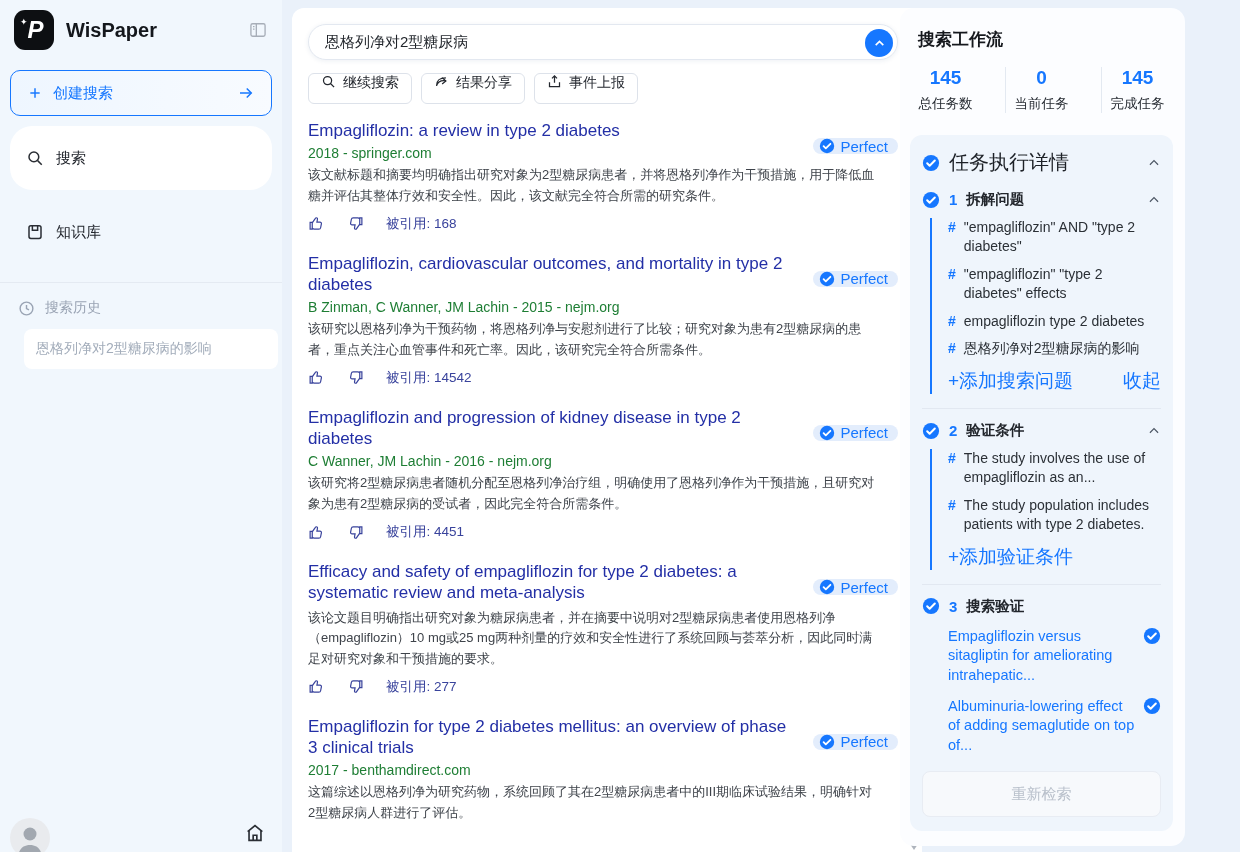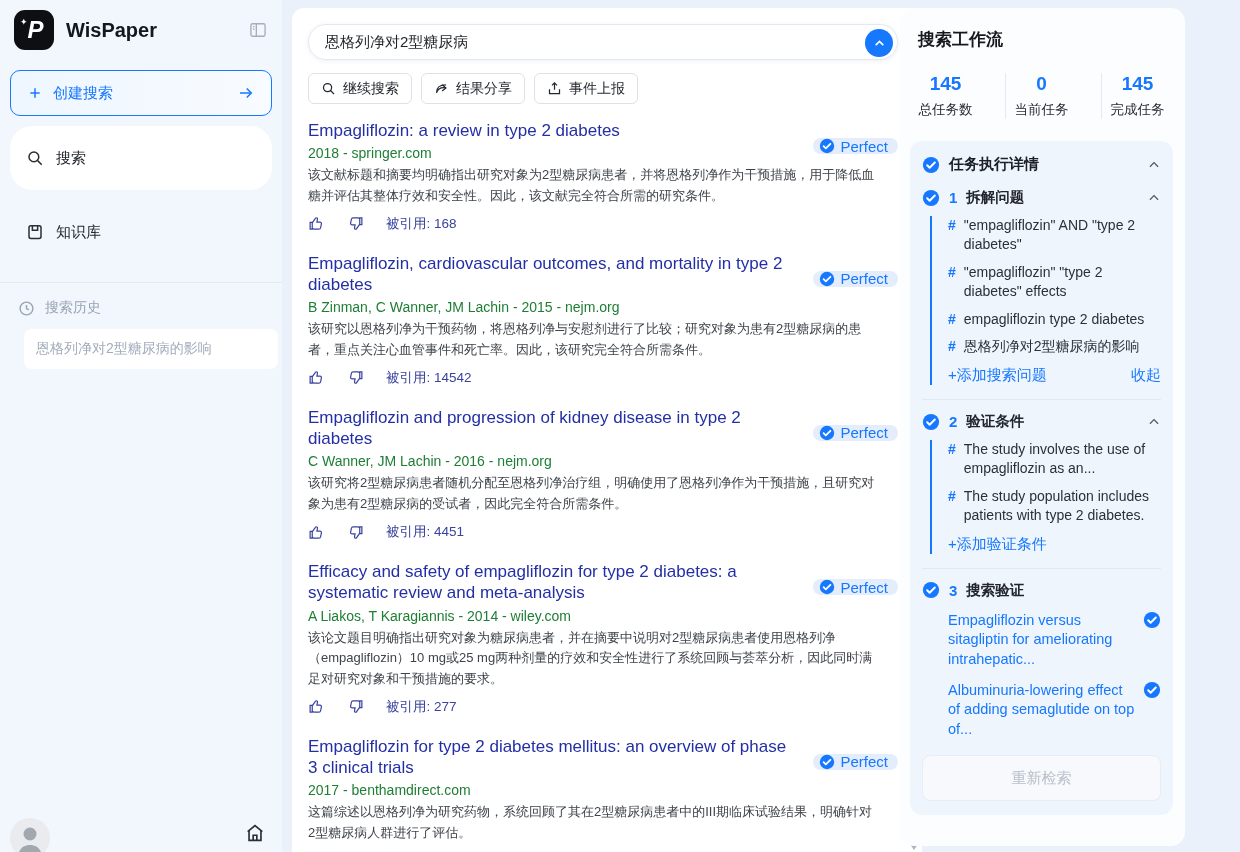--- a/index.html
+++ b/index.html
@@ -40,21 +40,21 @@
   
   .main { position:absolute; left:292px; top:8px; width:630px; height:844px; background:#ffffff;
     border-radius:12px 12px 0 0; padding:16px 24px 0 16px; overflow:hidden; }
   .search-pill { position:relative; height:36px; border:1px solid #e3e8f0; border-radius:18px;
     background:#fff; box-shadow:0 1px 5px rgba(30,60,120,.08); display:flex; align-items:center;
     padding:0 44px 0 16px; font-size:15px; color:#1f2329;text-align:right; }
   .submit-circle { position:absolute; right:4px; top:4px; width:28px; height:28px; border-radius:50%;
     background:#1677ff; display:flex; align-items:center; justify-content:center; cursor:pointer; }
   .action-row { display:flex; gap:9px; margin-top:13px; }
   .action-btn { height:31px; border:1px solid #dde2ea; border-radius:6px; background:#fff;
-    display:flex; align-items:center; gap:7px; padding:0 12px; font-size:14px; color:#23272e; cursor:pointer; }
+    display:flex; align-items:flex-start; gap:7px; padding:0 12px; font-size:14px; color:#23272e; cursor:pointer; }
   .results { margin-top:16px; }
   .result { position:relative; padding-right:104px; margin-bottom:20px; }
   .r-title { color:#232fa6; font-size:17px; line-height:1.25; font-weight:500; cursor:pointer; display:inline; }
   .r-badge { position:absolute; right:0; top:18px; background:#e3edfc; border-radius:12px; height:16px;
     display:flex; align-items:center; gap:5px; padding:0 10px 0 6px; color:#1677ff; font-size:15px; }
   .r-meta { color:#1e7e34; font-size:14px; margin-top:4px; }
   .r-snippet { color:#3e434a; font-size:13px; line-height:1.6; margin-top:4px; margin-right:-84px; }
   .r-actions { display:flex; align-items:center; gap:22px; margin-top:8px; color:#39439c; }
   .r-cite { font-size:13.5px; color:#39439c; }
   .thumb { cursor:pointer; }
@@ -64,39 +64,39 @@
   .scrollbar { position:absolute; right:3px; top:104px; bottom:0; width:10px; }
   .sb-arrow { width:0; height:0; border-left:4px solid transparent; border-right:4px solid transparent; margin:0 auto; }
   .sb-arrow.up { border-bottom:6px solid #aeb4bd; }
   .sb-arrow.down { border-top:6px solid #aeb4bd; position:absolute; bottom:2px; left:1px; }
   .sb-thumb { width:8px; height:36px; background:#c7ccd4; border-radius:4px; margin:4px auto 0 auto; }
 
   
   .rpanel { position:absolute; left:900px; top:8px; width:285px; height:838px; background:#fcfdff;
     border-radius:14px; padding:14px 12px 0 10px; }
   .wf-title { font-size:17px; font-weight:bold; color:#15181d; margin:6px 0 0 8px; }
-  .stats { display:flex; margin-top:22px;gap:24px; }
+  .stats { display:flex; margin-top:16px;gap:24px; }
   .stat { flex:1; text-align:center; }
   .stat .val { color:#1677ff; font-size:19px; font-weight:bold; }
   .stat .lab { color:#272c33; font-size:13.5px; margin-top:6px; }
   .stat + .stat { border-left:1px solid #e3e9f1; }
   .inner-card { margin-top:22px; background:#eff5fc; border-radius:12px; padding:14px 12px 14px 12px; }
   .sec-head { display:flex; align-items:center; gap:9px; }
-  .sec-head .t { flex:1; font-size:15px; font-weight:bold; color:#1d2127; }
+  .sec-head .t { flex:1; font-size:20px; font-weight:normal; color:#1d2127; }
   .chev { color:#4b5563; cursor:pointer; }
   .step { margin-top:14px; }
   .step + .step { border-top:1px solid #e2e8f1; padding-top:12px; }
   .step-head { display:flex; align-items:center; gap:9px; }
   .step-num { color:#1677ff; font-weight:bold; font-size:15px; }
   .step-title { flex:1; font-size:14.5px; font-weight:bold; color:#22262c; }
   .step-body { margin:6px 0 10px 8px; border-left:2px solid #1677ff; padding-left:16px; }
   .step-body.noline { border-left-color:transparent; }
   .q-item { display:flex; gap:8px; margin:9px 0; font-size:14px; color:#2b3036; line-height:1.35; }
   .q-item .hash { color:#1677ff; font-weight:bold; }
-  .step-foot { display:flex; justify-content:space-between; margin-top:10px; font-size:15px; }
+  .step-foot { display:flex; justify-content:space-between; margin-top:10px; font-size:19px; }
   .link-blue { color:#1677ff; cursor:pointer; }
   .v-link { display:flex; gap:8px; margin:11px 0; font-size:14.5px; line-height:1.35; color:#1677ff; }
   .v-link .txt { flex:1; cursor:pointer; }
   .retry-btn { margin-top:16px; height:46px; background:#f7f9fc; border:1px solid #e8ecf3; border-radius:8px;
     display:flex; align-items:center; justify-content:center; color:#b9c0cb; font-size:15px; cursor:pointer; }
 </style>
 </head>
 <body>
 
 <aside class="sidebar">
@@ -314,21 +314,20 @@
 
       <div class="result">
         <span class="r-title">Efficacy and safety of empagliflozin for type 2 diabetes: a systematic review and meta-analysis</span>
         <span class="r-badge">
           <svg width="16" height="16" viewBox="0 0 16 16">
             <circle cx="8" cy="8" r="7.2" fill="#1677ff"></circle>
             <path d="M4.6 8.2l2.2 2.2 4.6-4.6" stroke="#fff" stroke-width="1.8" fill="none" stroke-linecap="round" stroke-linejoin="round"></path>
           </svg>
           <span>Perfect</span>
         </span>
-        <div class="r-meta">A Liakos, T Karagiannis - 2014 - wiley.com</div>
         <div class="r-snippet">该论文题目明确指出研究对象为糖尿病患者，并在摘要中说明对2型糖尿病患者使用恩格列净（empagliflozin）10 mg或25 mg两种剂量的疗效和安全性进行了系统回顾与荟萃分析，因此同时满足对研究对象和干预措施的要求。</div>
         <div class="r-actions">
           <span class="thumb up">
             <svg width="17" height="17" viewBox="0 0 24 24" fill="none" stroke="#39439c" stroke-width="1.7">
               <path d="M3 10.5h3V20H3z"></path>
               <path d="M6 18.6c.8.9 1.6 1.4 2.8 1.4h6.6c1.2 0 2.2-.8 2.4-2l1.1-5.4c.3-1.3-.7-2.4-2-2.4h-4.3l.8-4.3c.2-1-.6-2-1.6-2-.6 0-1.1.3-1.4.8L6 11"></path>
             </svg>
           </span>
           <span class="thumb down">
             <svg width="17" height="17" viewBox="0 0 24 24" fill="none" stroke="#39439c" stroke-width="1.7">

